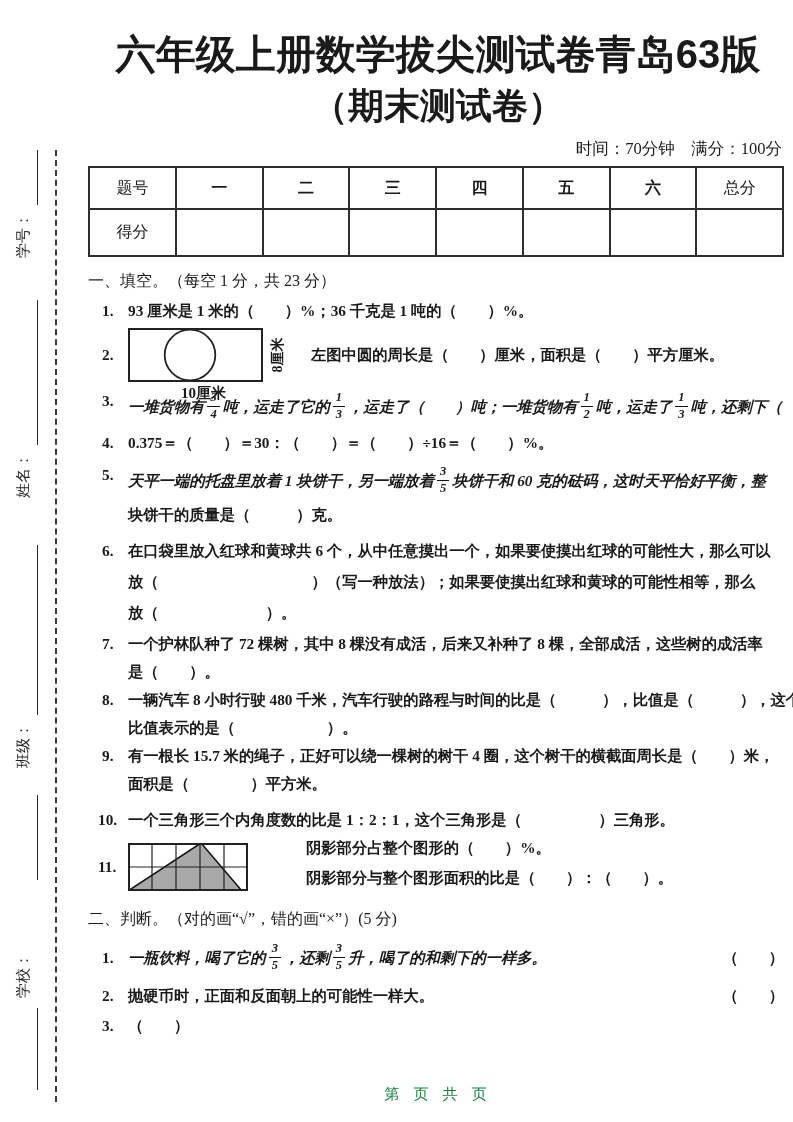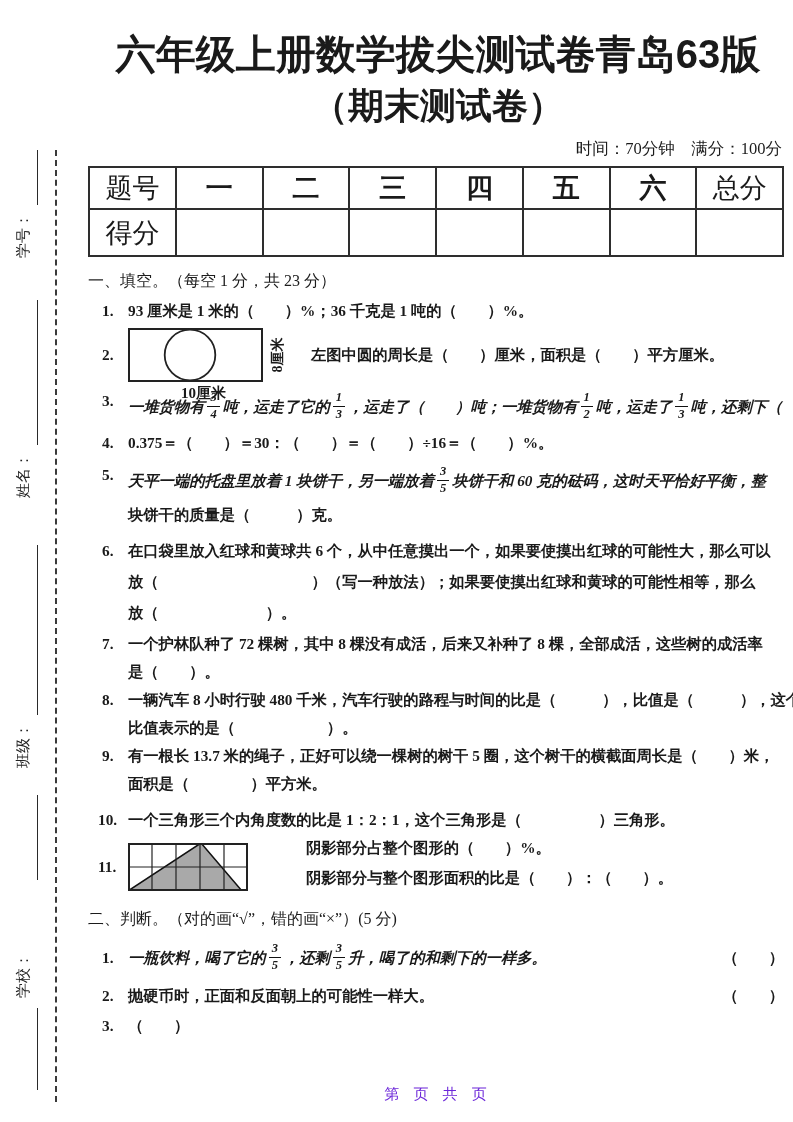--- a/index.html
+++ b/index.html
@@ -24,21 +24,21 @@
   .main{position:absolute;left:88px;top:0;width:700px;}
   .title{margin-top:30px;text-align:center;font-family:"Liberation Sans","DejaVu Sans",sans-serif;
          font-weight:bold;font-size:40px;line-height:48px;letter-spacing:0px;white-space:nowrap;}
   .subtitle{margin-top:6px;text-align:center;font-family:"Liberation Sans","DejaVu Sans",sans-serif;
          font-weight:bold;font-size:36px;line-height:44px;}
   .meta{margin-top:12px;text-align:right;padding-right:6px;
         font-family:Liberation Serif, serif;font-size:16.5px;line-height:18px;}
   
   table.score{border-collapse:collapse;table-layout:fixed;margin-top:8px;width:696px;}
   table.score td{border:2px solid #2e2e2e;text-align:center;vertical-align:middle;
-        font-size:27px;padding:0;}
+        font-size:16px;padding:0;}
   table.score tr.r1 td{height:40px;}
   table.score tr.r2 td{height:45px;}
   td.numcell{font-weight:600;font-size:21px;}
   
   .sec-h{margin-top:14px;font-size:16px;line-height:20px;color:#1c1c1c;}
   .qwrap{padding-left:14px;}
   .q{display:flex;align-items:flex-start;}
   .q.center{align-items:center;}
   .qnum{flex:0 0 26px;font-weight:600;font-size:15.3px;line-height:22px;}
   .qnum.wide{flex:0 0 30px;margin-left:-4px;}
@@ -70,21 +70,21 @@
   .mq5{margin-top:10px;} .mq5 .l2{margin-top:6px;}
   .mq6{margin-top:14px;} .mq6 .qline{margin-bottom:9px;}
   .mq7{margin-top:0px;} .mq7 .qline{margin-bottom:6px;}
   .mq8{margin-top:0px;} .mq8 .qline{margin-bottom:6px;}
   .mq9{margin-top:0px;} .mq9 .qline{margin-bottom:6px;}
   .mq10{margin-top:8px;} .mq11{margin-top:6px;}
   .sec2h{margin-top:12px;}
   .mj1{margin-top:12px;} .mj2{margin-top:10px;} .mj3{margin-top:8px;}
   
   .footer{position:absolute;left:88px;bottom:18px;width:700px;text-align:center;
-        font-family:"Liberation Sans","DejaVu Sans",sans-serif;font-size:15px;letter-spacing:5px;color:#6d28d9;}
+        font-family:"Liberation Sans","DejaVu Sans",sans-serif;font-size:15px;letter-spacing:5px;color:#15803d;}
 </style>
 </head>
 <body>
 
 <div>
 
   <div class="sidebar">
     <div class="blank-v seg0"></div>
     <div class="side-label lab0">
         <span>学号：</span>
@@ -222,21 +222,21 @@
         <span class="qnum">8.</span>
         <div class="qbody">
           <div class="qline">一辆汽车 8 小时行驶 480 千米，汽车行驶的路程与时间的比是（　　　），比值是（　　　），这个</div>
           <div class="qline">比值表示的是（　　　　　　）。</div>
         </div>
       </div>
 
       <div class="q mq9">
         <span class="qnum">9.</span>
         <div class="qbody">
-          <div class="qline">有一根长 13.7 米的绳子，正好可以绕一棵树的树干 5 圈，这个树干的横截面周长是（　　）米，</div>
+          <div class="qline">有一根长 15.7 米的绳子，正好可以绕一棵树的树干 4 圈，这个树干的横截面周长是（　　）米，</div>
           <div class="qline">面积是（　　　　）平方米。</div>
         </div>
       </div>
 
       <div class="q mq10">
         <span class="qnum wide">10.</span>
         <div class="qbody">
             <div class="qline">一个三角形三个内角度数的比是 1：2：1，这个三角形是（　　　　　）三角形。</div>
           </div>
       </div>

